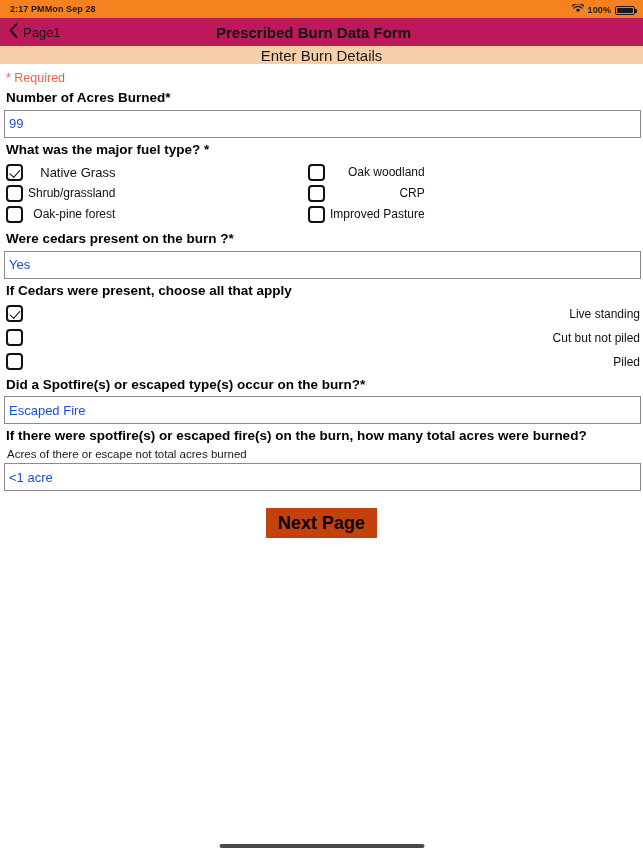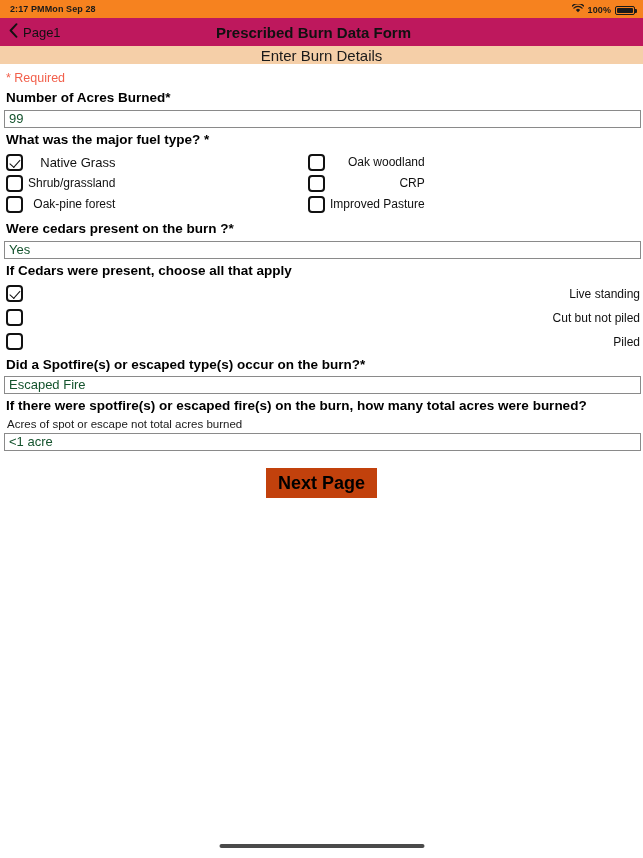--- a/index.html
+++ b/index.html
@@ -67,24 +67,24 @@
   }
   .q-label {
     font-size: 13.5px; font-weight: bold; color: #000;
     margin: 2px 0 3px 3px; line-height: 1.25;
   }
   .q-hint {
     font-size: 11.5px; color: #1a1a1a;
     margin: 2px 0 3px 4px;
   }
   .text-input {
-    display: block; width: 637px; height: 18px;
+    display: block; width: 637px; height: 28px;
     border: 1px solid #8a8a8a; background: #fff;
     font-family: "Liberation Sans", sans-serif;
-    font-size: 13px; color: #14532d;
+    font-size: 13px; color: #1d4ed8;
     padding: 0 4px; margin: 0 0 4px 1px;
     line-height: 20px;
   }
 
   
   .cb-grid {
     position: relative;
     margin: 2px 0 3px 0;
   }
   .cb-row { display: flex; align-items: center; height: 21px; justify-content: space-between; }
@@ -224,21 +224,21 @@
       <div class="cb-row">
         <span class="cbox"></span>
         <span class="cb-text">Piled</span>
       </div>
     </div>
 
     <div class="q-label">Did a Spotfire(s) or escaped type(s) occur on the burn?*</div>
     <input class="text-input" type="text" value="Escaped Fire" style="">
 
     <div class="q-label">If there were spotfire(s) or escaped fire(s) on the burn, how many total acres were burned?</div>
-    <div class="q-hint">Acres of spot or escape not total acres burned</div>
+    <div class="q-hint">Acres of there or escape not total acres burned</div>
     <input class="text-input" type="text" value="&lt;1 acre" style="">
 
     <div class="btn-wrap">
       <button class="next-btn">Next Page</button>
     </div>
 
   </div>
 
   <div class="home-ind"></div>
 </div>

